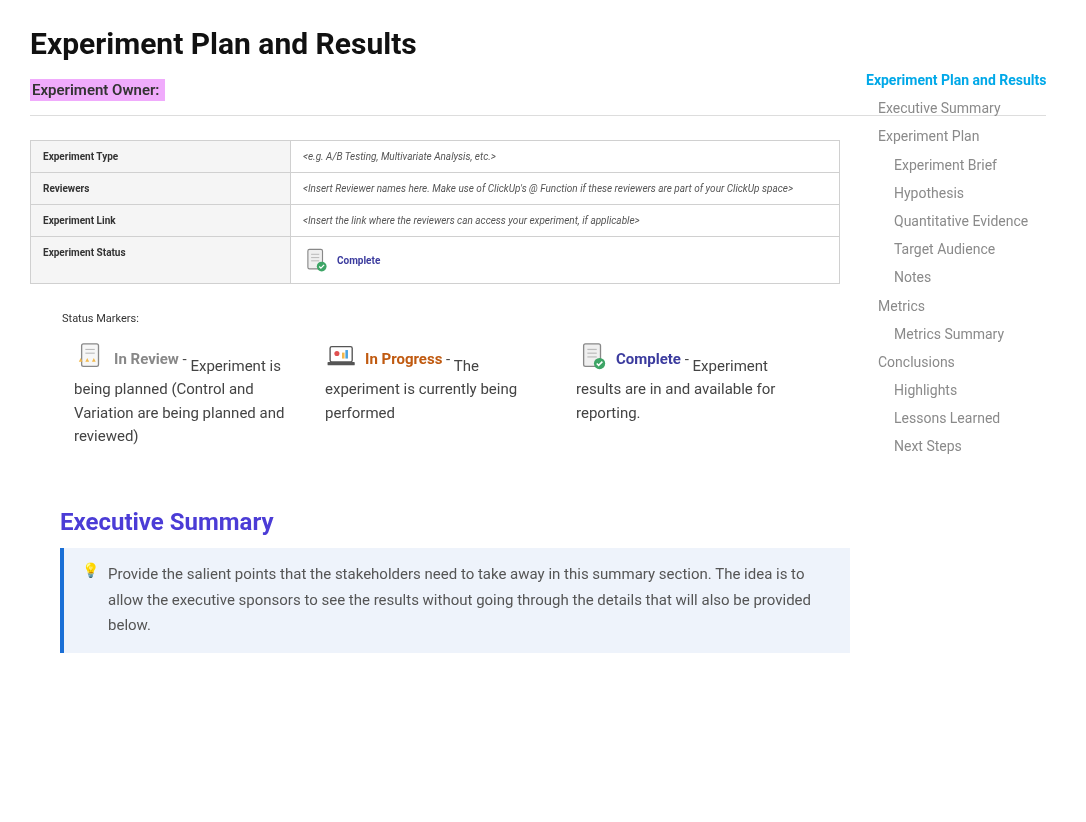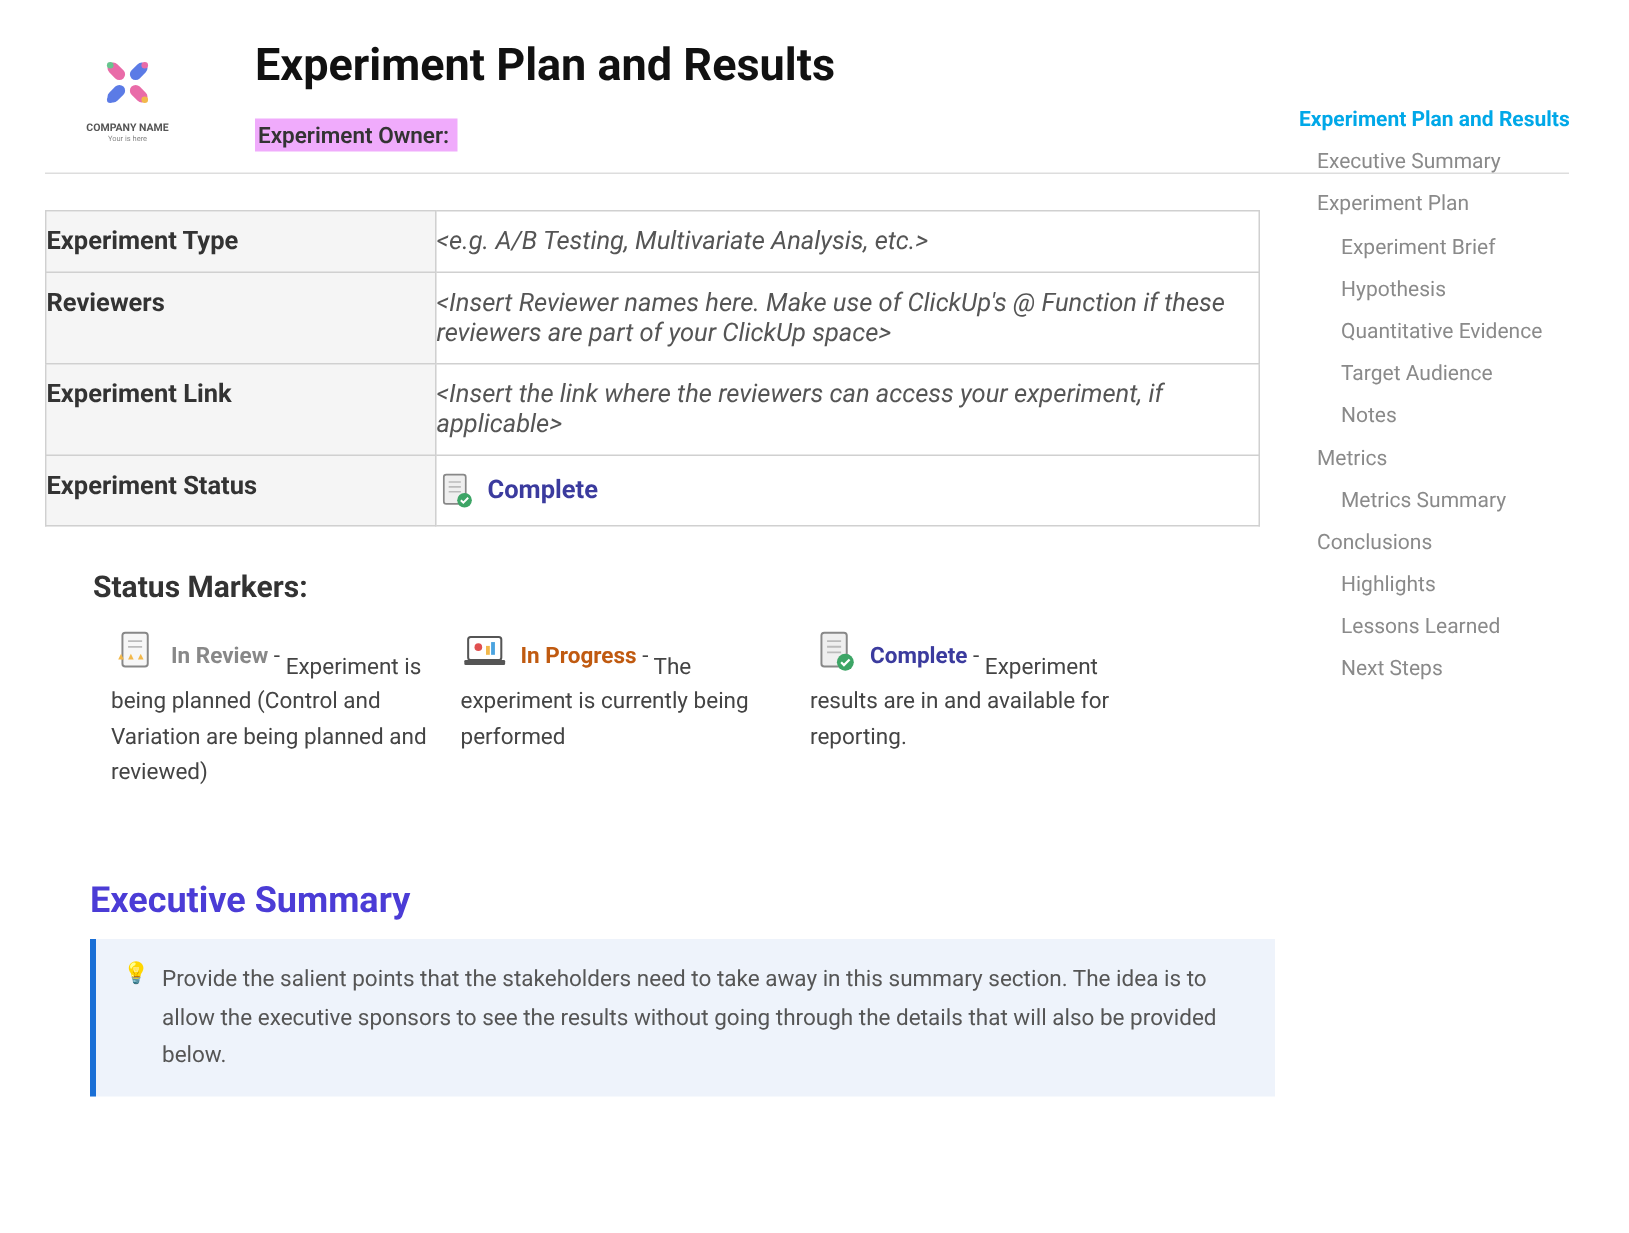--- a/index.html
+++ b/index.html
@@ -70,23 +70,23 @@
       border: none;
       border-top: 1px solid #ddd;
     }
     table.details {
       width: 810px;
       border-collapse: collapse;
       margin-bottom: 28px;
     }
     table.details td, table.details th {
       border: 1px solid #d0d0d0;
-      padding: 10px 0;
+      padding: 10px 12px;
       vertical-align: top;
-      font-size: 17px;
+      font-size: 10px;
     }
     table.details th {
       background: #f5f5f5;
       text-align: left;
       font-weight: 700;
       width: 260px;
     }
     table.details td.placeholder {
       font-style: italic;
       color: #555;
@@ -94,27 +94,27 @@
     .status-cell {
       display: flex;
       align-items: center;
       gap: 8px;
     }
     .status-label {
       color: #3b3b9e;
       font-weight: 700;
     }
     .status-markers-title {
-      font-size: 20px;
-      font-weight: 700;
+      font-size: 11px;
+      font-weight: 400;
       margin: 0 0 16px 32px;
     }
     .markers-row {
       display: flex;
-      gap: 13px;
+      gap: 31px;
       margin-left: 44px;
       margin-bottom: 60px;
     }
     .marker {
       width: 220px;
       font-size: 15px;
       color: #444;
       line-height: 1.55;
     }
     .marker-head {
@@ -181,36 +181,20 @@
       font-weight: 700;
     }
     .outline-item.l1 { padding-left: 12px; }
     .outline-item.l2 { padding-left: 28px; }
   </style>
 </head>
 <body>
 
 <div class="main-content">
   <div class="header-row">
-    <div class="logo-block">
-      <svg class="logo-icon" viewBox="0 0 48 48">
-        <g>
-          <rect x="20" y="6" width="8" height="14" rx="4" fill="#5b7be6" transform="rotate(45 24 24)"></rect>
-          <rect x="20" y="28" width="8" height="14" rx="4" fill="#5b7be6" transform="rotate(45 24 24)"></rect>
-          <rect x="6" y="20" width="14" height="8" rx="4" fill="#e96ba8" transform="rotate(45 24 24)"></rect>
-          <rect x="28" y="20" width="14" height="8" rx="4" fill="#e96ba8" transform="rotate(45 24 24)"></rect>
-          <circle cx="12" cy="12" r="2.3" fill="#67c58e"></circle>
-          <circle cx="36" cy="12" r="2.3" fill="#e96ba8"></circle>
-          <circle cx="12" cy="36" r="2.3" fill="#5b7be6"></circle>
-          <circle cx="36" cy="36" r="2.3" fill="#f2b84b"></circle>
-        </g>
-      </svg>
-      <div class="logo-text">COMPANY NAME</div>
-      <div class="logo-sub">Your is here</div>
-    </div>
     <div class="title-block">
       <h1 class="page-title">Experiment Plan and Results</h1>
       <div><span class="meta-line">Experiment Owner:</span></div>
     </div>
   </div>
 </div>
 
 <hr class="divider">
 
 <div class="main-content" style="padding-top:0;">

